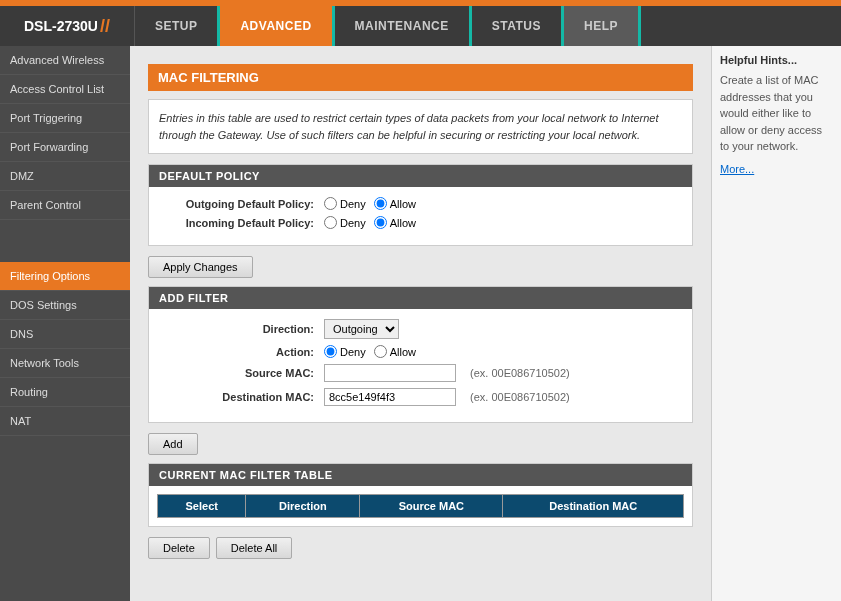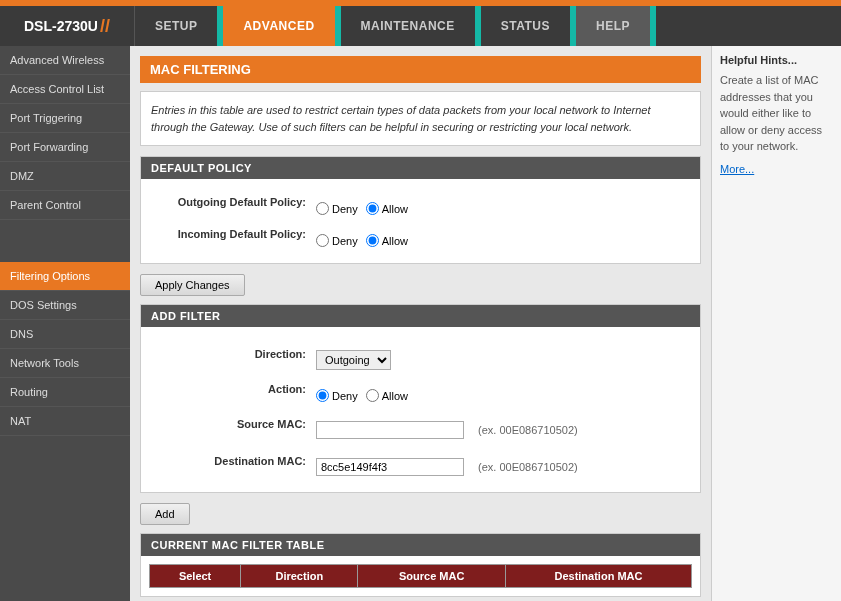--- a/index.html
+++ b/index.html
@@ -6,65 +6,65 @@
     body { font-family: Arial, sans-serif; font-size: 12px; background: #c0c0c0; width: 841px; height: 601px; overflow: hidden; }
 
     
     .top-bar { background: #e87722; height: 6px; width: 100%; }
 
     
     .header { display: flex; align-items: stretch; background: #3a3a3a; height: 40px; }
     .brand { background: #3a3a3a; color: white; font-size: 14px; font-weight: bold; padding: 0 24px; display: flex; align-items: center; min-width: 130px; border-right: 1px solid #555; }
     .brand-slash { color: #e87722; font-size: 18px; margin-left: 2px; }
     .nav-tabs { display: flex; flex: 1; }
-    .nav-tab { display: flex; align-items: center; justify-content: center; padding: 0 20px; color: #ccc; font-size: 12px; font-weight: bold; cursor: pointer; border-right: 6px solid #14b8a6; text-transform: uppercase; letter-spacing: 0.5px; }
+    .nav-tab { display: flex; align-items: center; justify-content: center; padding: 0 20px; color: #ccc; font-size: 12px; font-weight: bold; cursor: pointer; border-right: 3px solid #14b8a6; text-transform: uppercase; letter-spacing: 0.5px; }
     .nav-tab.active { background: #e87722; color: white; }
     .nav-tab-help { background: #5a5a5a; }
 
     
     .main-layout { display: flex; height: 555px; border-radius: 24px; }
 
     
     .sidebar { width: 130px; background: #4a4a4a; flex-shrink: 0; }
     .sidebar-item { padding: 8px 10px; color: #ddd; font-size: 11px; cursor: pointer; border-bottom: 1px solid #555; }
     .sidebar-item.active { background: #e87722; color: white; margin-top: 42px; }
 
     
-    .content { flex: 1; background: #e8e8e8; overflow-y: auto; padding: 10px; }
+    .content { flex: 1; background: #e8e8e8; overflow-y: auto; padding: 18px; }
 
     
     .section-title { background: #e87722; color: white; font-size: 13px; font-weight: bold; padding: 6px 10px; margin-bottom: 8px; }
 
     
     .info-text { background: white; border: 1px solid #ccc; padding: 10px; margin-bottom: 10px; font-size: 11px; line-height: 1.5; color: #333; font-style: italic; }
 
     
     .sub-section { background: white; border: 1px solid #ccc; margin-bottom: 10px; }
     .sub-section-title { background: #555; color: white; font-size: 11px; font-weight: bold; padding: 5px 10px; text-transform: uppercase; letter-spacing: 0.5px; }
     .sub-section-body { padding: 10px 15px; }
 
     
     .form-row { display: flex; align-items: center; margin-bottom: 6px; }
     .form-label { width: 160px; text-align: right; padding-right: 10px; font-size: 11px; font-weight: bold; color: #333; }
-    .form-value { display: flex; align-items: center; gap: 8px; font-size: 11px; margin-top: 13px; }
+    .form-value { display: flex; align-items: center; gap: 8px; font-size: 11px; }
     .radio-label { display: flex; align-items: center; gap: 3px; cursor: pointer; }
 
     
     .btn { background: linear-gradient(to bottom, #f0f0f0, #d8d8d8); border: 1px solid #aaa; padding: 4px 14px; font-size: 11px; cursor: pointer; border-radius: 2px; }
     .btn-apply { margin: 5px 0; }
 
     
-    .text-input { border: 1px solid #aaa; padding: 2px 4px; font-size: 11px; width: 148px; }
+    .text-input { border: 1px solid #aaa; padding: 2px 4px; font-size: 11px; width: 132px; }
 
     
     .select-input { border: 1px solid #aaa; padding: 2px 4px; font-size: 11px; }
 
     
     .filter-table { width: 100%; border-collapse: collapse; font-size: 11px; }
-    .filter-table th { background: #7f1d1d; color: white; padding: 5px 10px; text-align: center; border: 1px solid #999; }
+    .filter-table th { background: #0c4a6e; color: white; padding: 5px 10px; text-align: center; border: 1px solid #999; }
 
     
     .hint-panel { width: 130px; background: #f5f5f5; border-left: 1px solid #ccc; padding: 8px; font-size: 11px; flex-shrink: 0; }
     .hint-title { font-weight: bold; margin-bottom: 6px; color: #333; }
     .hint-text { color: #555; line-height: 1.5; margin-bottom: 8px; }
     .hint-link { color: #0066cc; cursor: pointer; text-decoration: underline; }
 
     .add-btn-row { margin: 8px 0; }
     .delete-btn-row { margin: 8px 0; display: flex; gap: 6px; }
 

